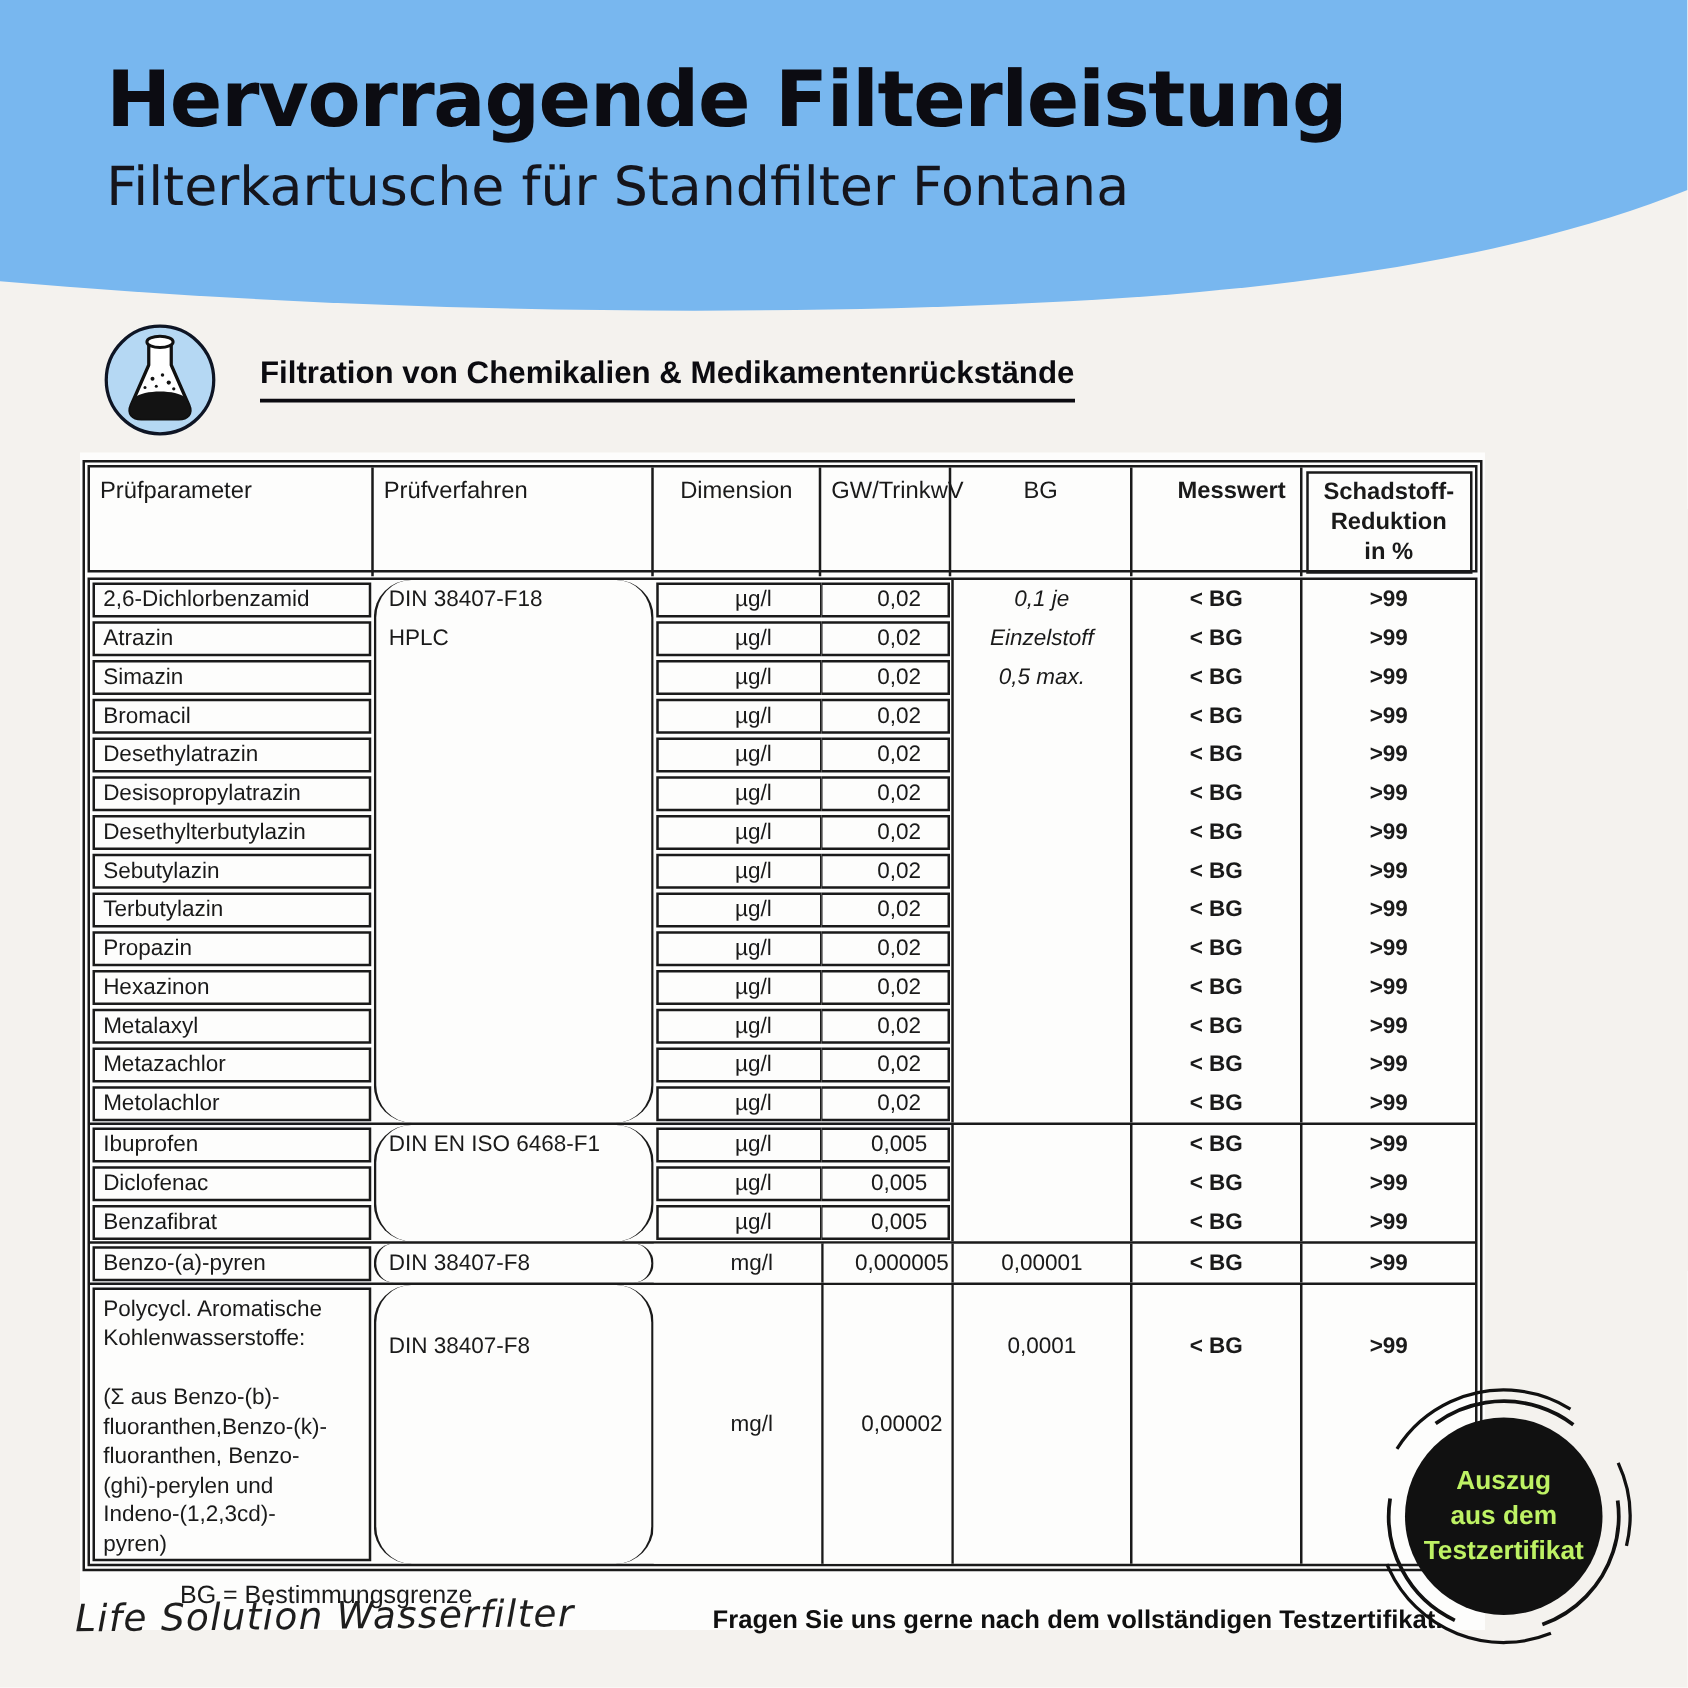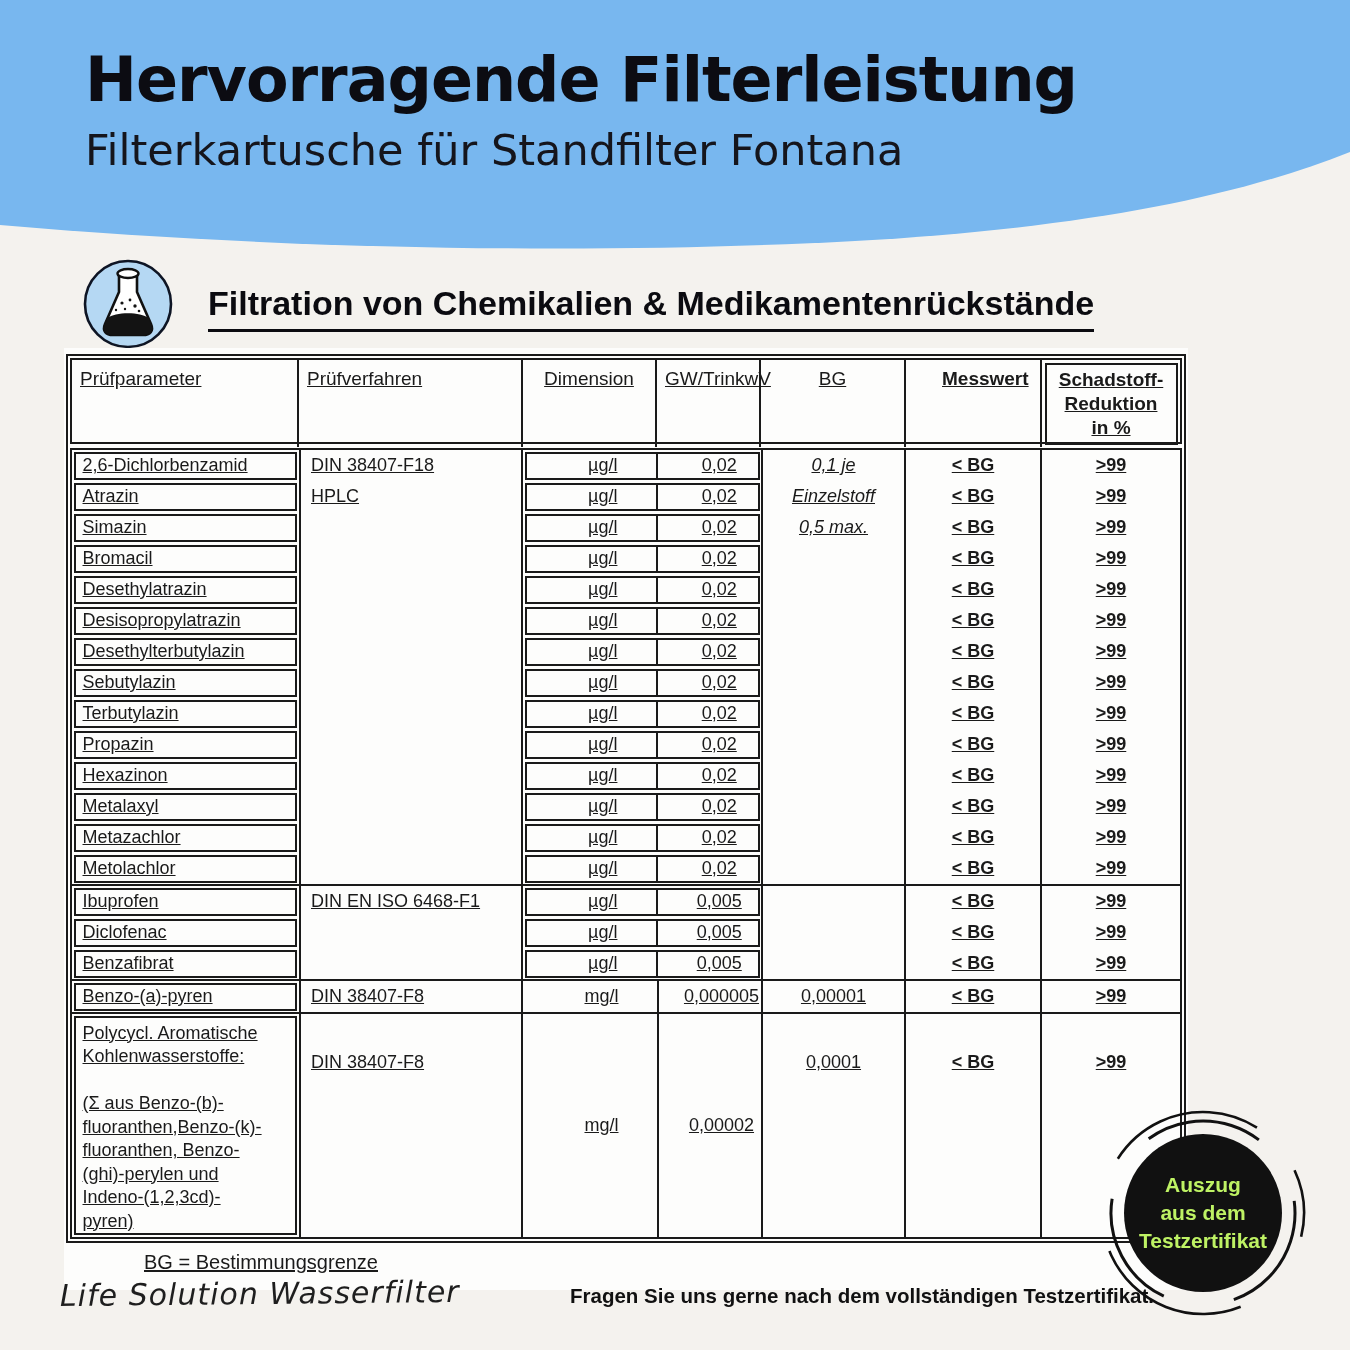--- a/index.html
+++ b/index.html
@@ -24,25 +24,25 @@
     font-size:62px;font-weight:800;letter-spacing:-1px;color:#0c0c12;line-height:1.28;
   }
   .hero h2{
     font-family:"DejaVu Sans","Liberation Sans",sans-serif;
     font-size:43px;font-weight:400;color:#15151c;margin-top:6px;
   }
   
   .flask-wrap{position:absolute;left:82px;top:258px;width:92px;height:92px;}
   .section-heading{
     position:absolute;left:208px;top:284px;
-    font-size:34px;font-weight:700;color:#0b0b10;
+    font-size:25px;font-weight:700;color:#0b0b10;
     border-bottom:3.5px solid #0b0b10;padding-bottom:6px;
   }
   
-  .paper{position:absolute;left:64px;top:348px;width:1124px;background:var(--paper);padding-bottom:8px;text-decoration:underline;}
+  .paper{position:absolute;left:64px;top:362px;width:1124px;background:var(--paper);padding-bottom:8px;}
   .twrap{margin:6px 2px 0 2px;border:2.5px solid var(--ink);padding:2px;background:var(--paper);}
   .thead{
     display:grid;grid-template-columns:227px 224px 134px 104px 145px 136px auto;
     border:2px solid var(--ink);height:86px;margin-bottom:4px;
   }
   .th{font-size:19px;padding:6px 8px;border-right:2px solid var(--ink);white-space:pre-line;line-height:25px;}
   .th2,.th3,.th4{text-align:center;}
   .th5{font-weight:700;padding-left:36px;}
   .th6{
     font-weight:700;text-align:center;border:2px solid var(--ink);
@@ -61,21 +61,21 @@
   }
   .dbox,.bbox{
     height:calc(100% - 3px);margin:1.5px 0;border:2px solid var(--ink);
     display:flex;align-items:center;justify-content:center;background:var(--paper);padding-left:23px;
   }
   .dbox{margin-left:1.5px;border-right-width:1px;}
   .bbox{margin-right:1.5px;border-left-width:1px;}
   .tgroup.plain .dbox,.tgroup.plain .bbox{border:none;margin:0;height:100%;}
   .tgroup.plain .bcell{border-left:2px solid var(--ink);}
   .vspan{white-space:pre-line;line-height:31px;text-align:center;}
-  .verf{text-align:left;padding-left:10px;border-left:2px solid var(--ink);border-right:2px solid var(--ink);}
+  .verf{text-align:left;padding-left:10px;border-left:2px solid var(--ink);border-right:2px solid var(--ink);border-radius:30px;}
   .gw{border-left:2px solid var(--ink);border-right:2px solid var(--ink);}
   .gw.it{font-style:italic;}
   .mess{font-weight:700;border-right:2px solid var(--ink);}
   .schad{font-weight:700;}
   .tgroup.tall .pbox{align-items:flex-start;line-height:23.5px;padding-top:4px;min-height:206px;height:auto;}
   .tgroup.tall .vspan{line-height:24px;padding-top:36px;}
   .footnote{font-size:20px;margin:8px 0 8px 80px;}
   
   .badge{position:absolute;left:1093px;top:1103px;width:220px;height:220px;}
   .badge svg{position:absolute;left:0;top:0;}

